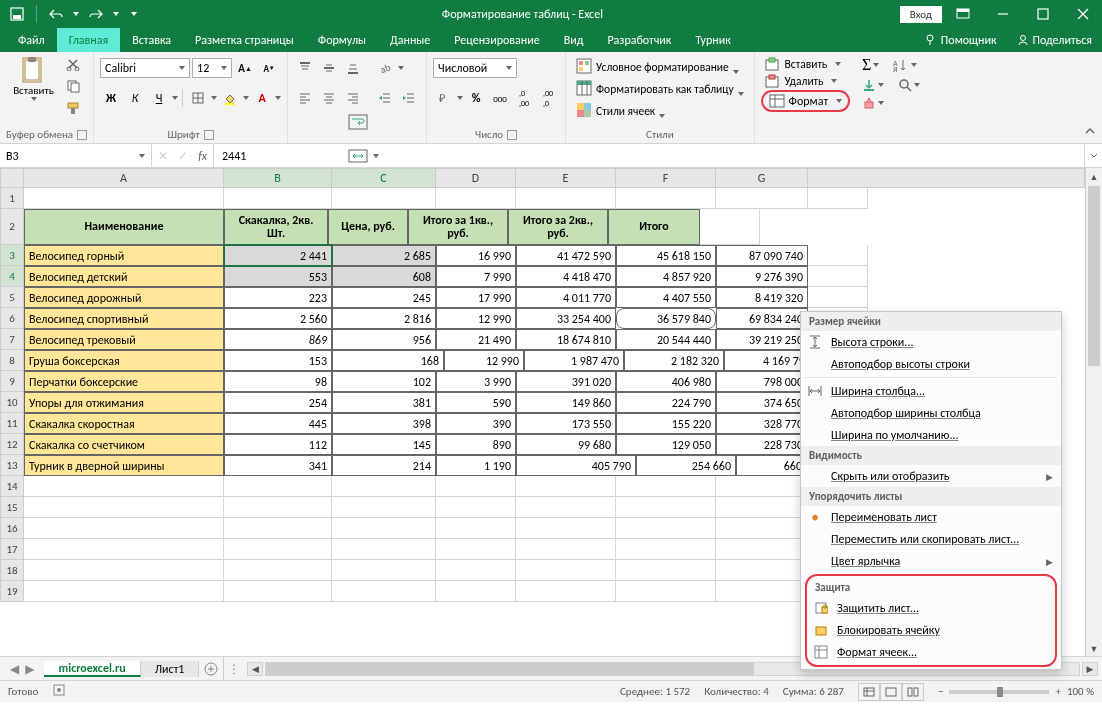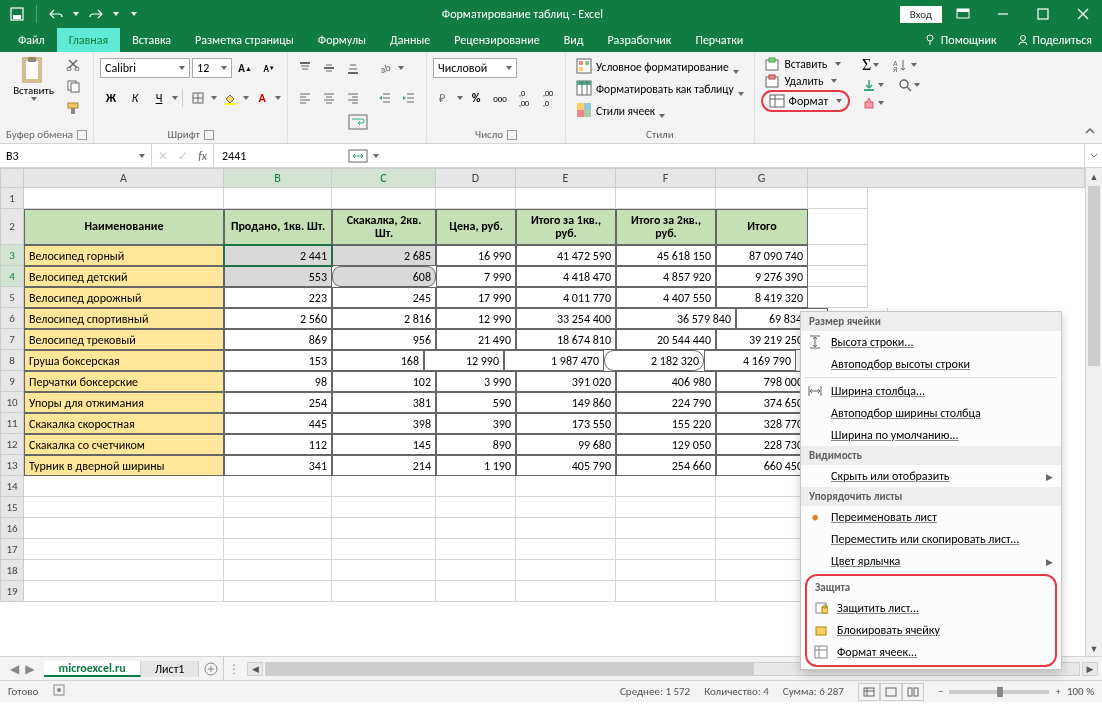--- a/index.html
+++ b/index.html
@@ -168,21 +168,21 @@
 <div class="ribbon-tabs" id="ribbon-tabs">
     <div class="tab">Файл</div>
     <div class="tab active">Главная</div>
     <div class="tab">Вставка</div>
     <div class="tab">Разметка страницы</div>
     <div class="tab">Формулы</div>
     <div class="tab">Данные</div>
     <div class="tab">Рецензирование</div>
     <div class="tab">Вид</div>
     <div class="tab">Разработчик</div>
-    <div class="tab">Перчатки</div>
+    <div class="tab">Турник</div>
     <div class="spacer"></div>
     <div class="helper">
       <svg width="14" height="14">
         <circle cx="7" cy="5" r="3" fill="none" stroke="#fff"></circle>
         <line x1="7" y1="8" x2="7" y2="12" stroke="#fff"></line>
       </svg>
       <span>Помощник</span>
     </div>
     <div class="share">
       <svg width="12" height="12">
@@ -573,21 +573,20 @@
           <div class="cell " style="width: 104px;"></div>
           <div class="cell " style="width: 80px;"></div>
           <div class="cell " style="width: 100px;"></div>
           <div class="cell " style="width: 100px;"></div>
           <div class="cell " style="width: 92px;"></div>
           <div class="cell " style="width: 60px;"></div>
         </div>
         <div class="row tall">
           <div class="rowh">2</div>
           <div class="cell thead" style="width: 200px;">Наименование</div>
-          <div class="cell thead" style="width: 108px;">Продано, 1кв. Шт.</div>
           <div class="cell thead" style="width: 104px;">Скакалка, 2кв. Шт.</div>
           <div class="cell thead" style="width: 80px;">Цена, руб.</div>
           <div class="cell thead" style="width: 100px;">Итого за 1кв., руб.</div>
           <div class="cell thead" style="width: 100px;">Итого за 2кв., руб.</div>
           <div class="cell thead" style="width: 92px;">Итого</div>
           <div class="cell " style="width: 60px;"></div>
         </div>
         <div class="row">
           <div class="rowh sel">3</div>
           <div class="cell tname" style="width: 200px;">Велосипед горный</div>
@@ -596,21 +595,21 @@
           <div class="cell tdata" style="width: 80px; padding-left: 21px;">16 990</div>
           <div class="cell tdata" style="width: 100px;">41 472 590</div>
           <div class="cell tdata" style="width: 100px;">45 618 150</div>
           <div class="cell tdata" style="width: 92px;">87 090 740</div>
           <div class="cell " style="width: 60px;"></div>
         </div>
         <div class="row">
           <div class="rowh sel">4</div>
           <div class="cell tname" style="width: 200px;">Велосипед детский</div>
           <div class="cell tdata tsel" style="width: 108px;">553</div>
-          <div class="cell tdata tsel" style="width: 104px; border-radius: 9px;">608</div>
+          <div class="cell tdata tsel" style="width: 104px;">608</div>
           <div class="cell tdata" style="width: 80px;">7 990</div>
           <div class="cell tdata" style="width: 100px;">4 418 470</div>
           <div class="cell tdata" style="width: 100px;">4 857 920</div>
           <div class="cell tdata" style="width: 92px;">9 276 390</div>
           <div class="cell " style="width: 60px;"></div>
         </div>
         <div class="row">
           <div class="rowh">5</div>
           <div class="cell tname" style="width: 200px;">Велосипед дорожный</div>
           <div class="cell tdata" style="width: 108px;">223</div>
@@ -621,43 +620,43 @@
           <div class="cell tdata" style="width: 92px;">8 419 320</div>
           <div class="cell " style="width: 60px;"></div>
         </div>
         <div class="row">
           <div class="rowh">6</div>
           <div class="cell tname" style="width: 200px;">Велосипед спортивный</div>
           <div class="cell tdata" style="width: 108px;">2 560</div>
           <div class="cell tdata" style="width: 104px;">2 816</div>
           <div class="cell tdata" style="width: 80px;">12 990</div>
           <div class="cell tdata" style="width: 100px;">33 254 400</div>
-          <div class="cell tdata" style="width: 120px;">36 579 840</div>
+          <div class="cell tdata" style="width: 100px; border-radius: 8px;">36 579 840</div>
           <div class="cell tdata" style="width: 92px;">69 834 240</div>
           <div class="cell " style="width: 60px;"></div>
         </div>
         <div class="row">
           <div class="rowh">7</div>
           <div class="cell tname" style="width: 200px;">Велосипед трековый</div>
-          <div class="cell tdata" style="width: 108px;">869</div>
+          <div class="cell tdata" style="width: 108px; font-style: italic;">869</div>
           <div class="cell tdata" style="width: 104px;">956</div>
           <div class="cell tdata" style="width: 80px;">21 490</div>
           <div class="cell tdata" style="width: 100px;">18 674 810</div>
           <div class="cell tdata" style="width: 100px;">20 544 440</div>
           <div class="cell tdata" style="width: 92px;">39 219 250</div>
           <div class="cell " style="width: 60px;"></div>
         </div>
         <div class="row">
           <div class="rowh">8</div>
           <div class="cell tname" style="width: 200px;">Груша боксерская</div>
           <div class="cell tdata" style="width: 108px;">153</div>
-          <div class="cell tdata" style="width: 92px;">168</div>
+          <div class="cell tdata" style="width: 112px;">168</div>
           <div class="cell tdata" style="width: 80px;">12 990</div>
           <div class="cell tdata" style="width: 100px;">1 987 470</div>
-          <div class="cell tdata" style="width: 100px; border-radius: 10px;">2 182 320</div>
+          <div class="cell tdata" style="width: 100px;">2 182 320</div>
           <div class="cell tdata" style="width: 92px;">4 169 790</div>
           <div class="cell " style="width: 60px;"></div>
         </div>
         <div class="row">
           <div class="rowh">9</div>
           <div class="cell tname" style="width: 200px;">Перчатки боксерские</div>
           <div class="cell tdata" style="width: 108px;">98</div>
           <div class="cell tdata" style="width: 104px;">102</div>
           <div class="cell tdata" style="width: 80px;">3 990</div>
           <div class="cell tdata" style="width: 100px;">391 020</div>
@@ -697,21 +696,21 @@
           <div class="cell tdata" style="width: 100px;">129 050</div>
           <div class="cell tdata" style="width: 92px;">228 730</div>
           <div class="cell " style="width: 60px;"></div>
         </div>
         <div class="row">
           <div class="rowh">13</div>
           <div class="cell tname" style="width: 200px;">Турник в дверной ширины</div>
           <div class="cell tdata" style="width: 108px;">341</div>
           <div class="cell tdata" style="width: 104px;">214</div>
           <div class="cell tdata" style="width: 80px;">1 190</div>
-          <div class="cell tdata" style="width: 100px;">405 790</div>
+          <div class="cell tdata" style="width: 120px;">405 790</div>
           <div class="cell tdata" style="width: 100px;">254 660</div>
           <div class="cell tdata" style="width: 92px;">660 450</div>
           <div class="cell " style="width: 60px;"></div>
         </div>
         <div class="row">
           <div class="rowh">14</div>
           <div class="cell " style="width: 200px;"></div>
           <div class="cell " style="width: 108px;"></div>
           <div class="cell " style="width: 104px;"></div>
           <div class="cell " style="width: 80px;"></div>

